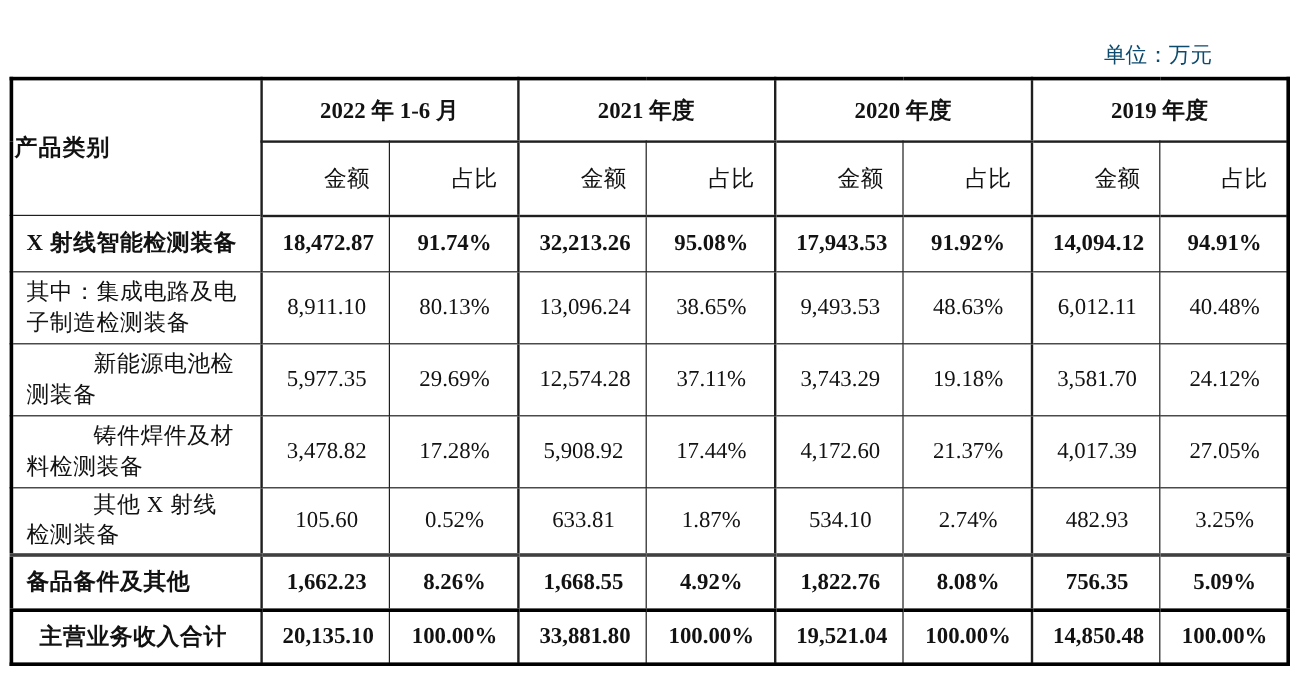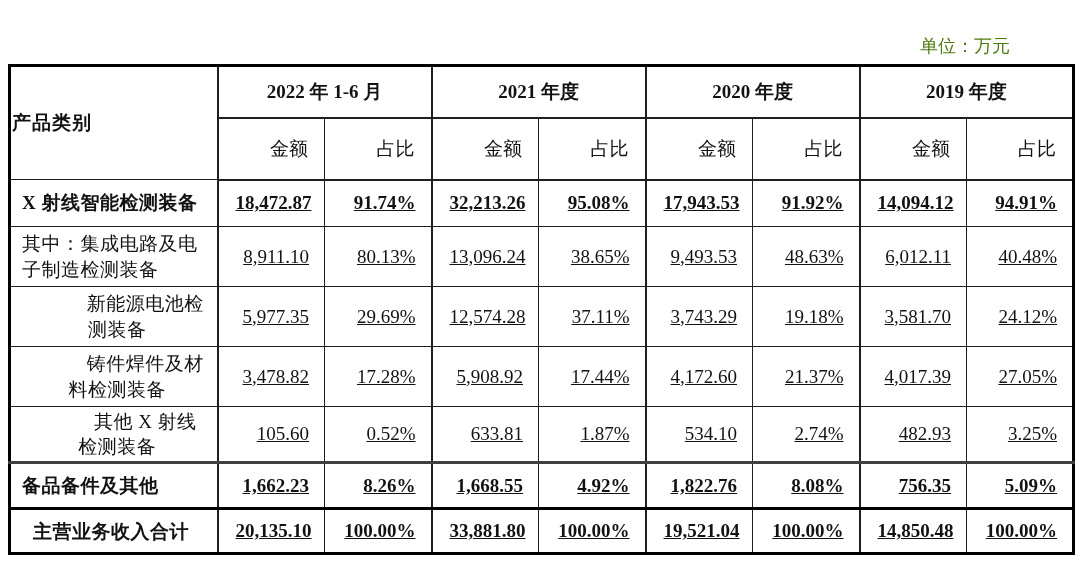--- a/index.html
+++ b/index.html
@@ -20,21 +20,21 @@
     margin: 0;
     padding: 10px 0 0 118px;
     font-size: 22px;
     letter-spacing: 1px;
     color: #1c1c1c;
   }
   .unit-label {
     margin: 34px 70px 6px 0;
     text-align: right;
     font-size: 18px;
-    color: #4d7c0f;
+    color: #0c4a6e;
   }
   table.rev {
     border-collapse: collapse;
     table-layout: fixed;
     width: 1064px;
     margin: 0 0 0 8px;
     border: 3px solid #000000;
   }
   table.rev th, table.rev td {
     border: 1px solid #1f1f1f;
@@ -84,26 +84,25 @@
   tbody tr:nth-child(7) td.cat { padding-left: 22px; }
 
   td.cat {
     text-align: left;
     vertical-align: middle;
     padding: 2px 4px 2px 11px;
     white-space: pre-line;
     line-height: 1.32;
     letter-spacing: 0.5px;
   }
-  tr.indent-row td.cat { text-indent: 56px; text-align: center; }
+  tr.indent-row td.cat { text-indent: 56px; }
   td.num {
-    text-align: right;
+    text-align: center;
     vertical-align: middle;
     padding: 2px 15px 2px 17px;
-    text-decoration: underline;
   }
   tr.bold-row td { font-weight: bold; }
 </style>
 </head>
 <body>
 
 <div class="page">
 
 
   <div class="unit-label">单位：万元</div>

